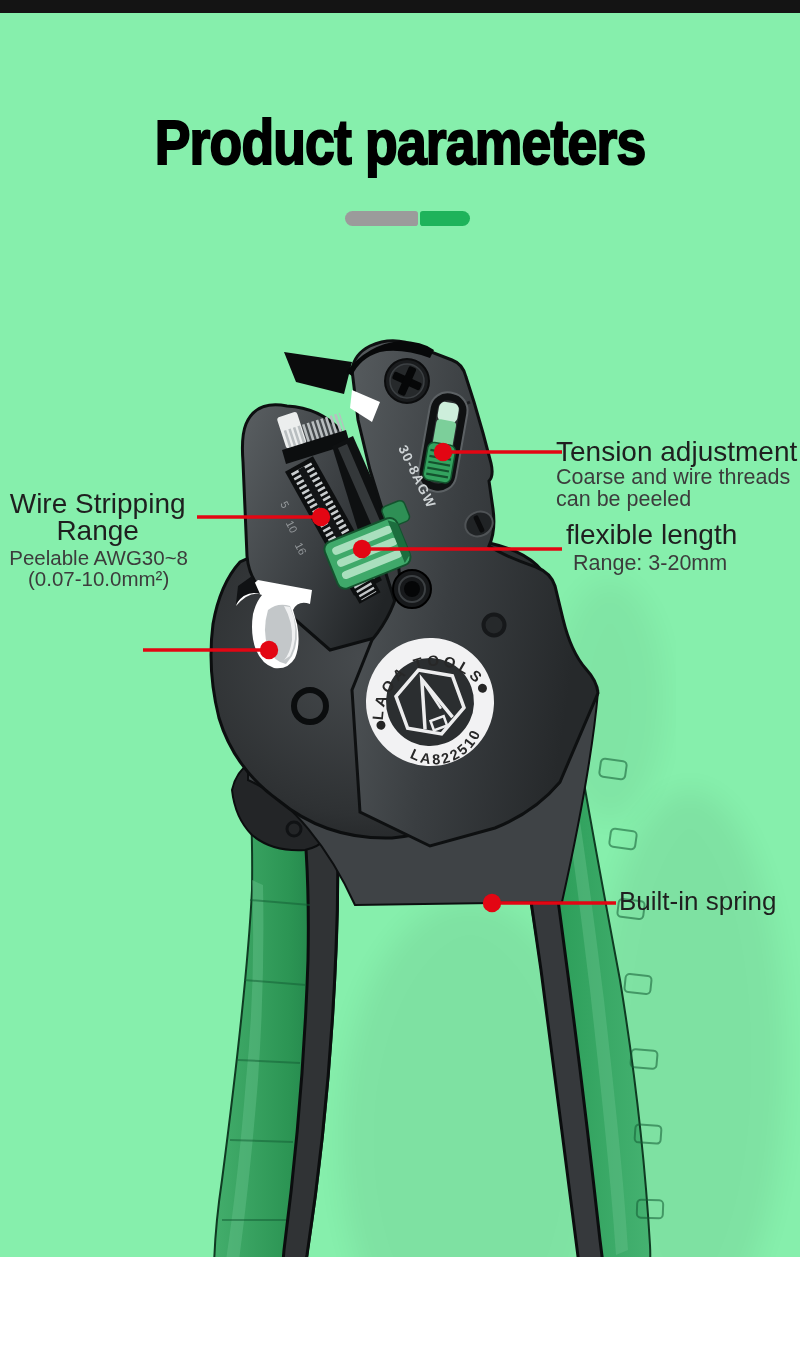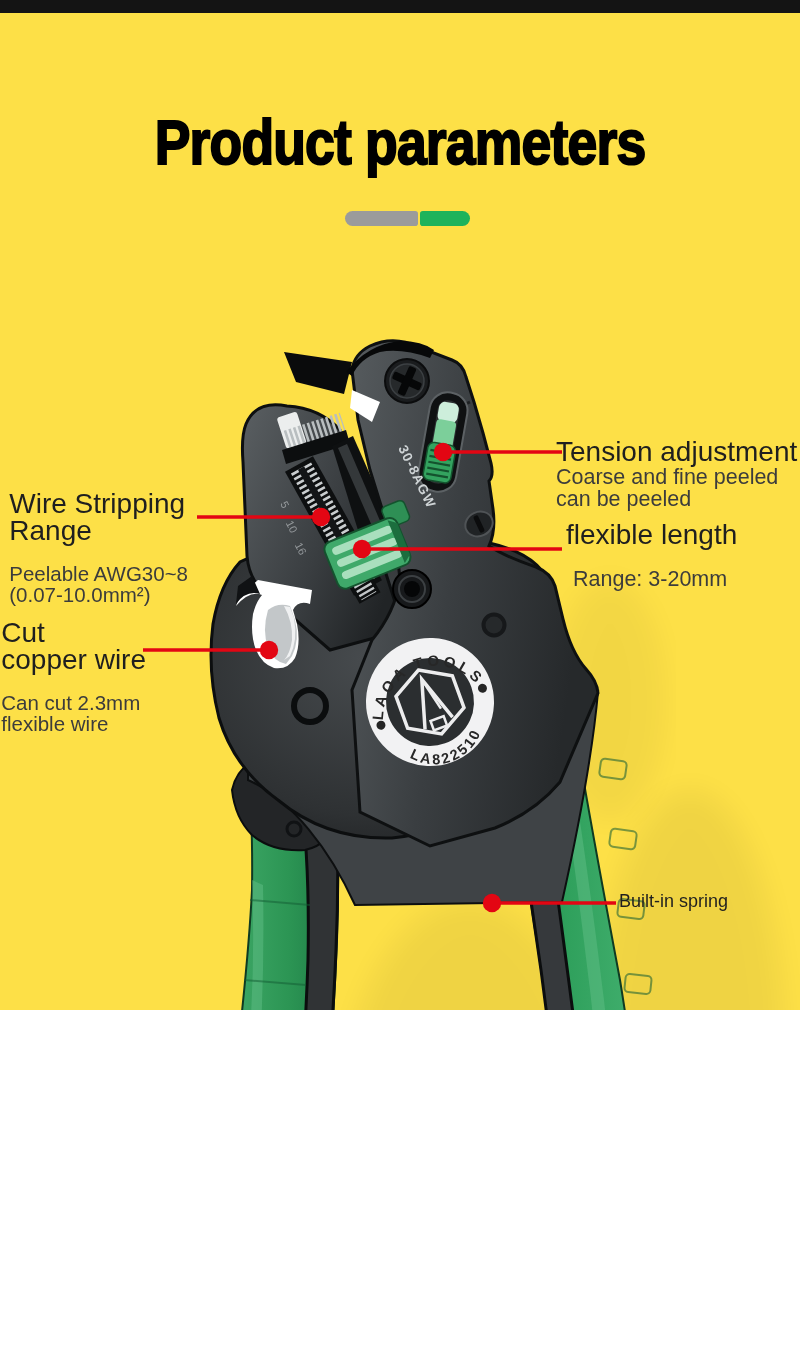--- a/index.html
+++ b/index.html
@@ -1,36 +1,36 @@
 <!DOCTYPE html>
 <html><head>
 <meta charset="utf-8">
 <style>
   html,body{margin:0;padding:0;background:#ffffff;}
-  .stage{position:relative;width:800px;height:1010px;background:#fde047;overflow:hidden;
+  .stage{position:relative;width:800px;height:1257px;background:#86efac;overflow:hidden;
          font-family:"Liberation Sans", sans-serif;}
   .topbar{position:absolute;left:0;top:0;width:800px;height:13px;background:#141414;}
   .title{position:absolute;left:0;right:0;top:106px;margin:0;text-align:center;
          font-size:63px;font-weight:800;color:#000;letter-spacing:-1px;
          transform:scaleX(0.85);-webkit-text-stroke:2px #000;}
   .divider{position:absolute;left:345px;top:211px;width:130px;height:16px;}
   .divider-gray{position:absolute;left:0;top:0;width:73px;height:15px;background:#9b9b9b;
                 border-radius:8px 3px 3px 8px;}
   .divider-green{position:absolute;left:75px;top:0;width:50px;height:15px;background:#1eb35b;
                  border-radius:3px 8px 8px 3px;}
   .tool-svg{position:absolute;left:0;top:0;}
   .ann{position:absolute;color:#222;}
   .ann .h{font-size:28px;line-height:29px;color:#1f1f1f;}
   .ann .s{font-size:21.5px;line-height:22px;color:#3c3c3c;}
-  .ann.right{text-align:left;}
+  .ann.right{text-align:center;}
   .ann .h2l{font-size:28px;line-height:27px;color:#1f1f1f;}
   .ann .s2{font-size:20.5px;line-height:20.5px;color:#3c3c3c;}
   .mr{margin-right:10px;}
   .mr2{margin-right:2px;}
-  .sub-pad{margin-top:20px;}
+  .sub-pad{margin-top:4px;}
 </style>
 </head>
 <body>
 
 <div class="stage">
 
   <div class="topbar"></div>
 
   <h1 class="title">Product parameters</h1>
 
@@ -273,40 +273,34 @@
       <circle cx="443" cy="452" r="9.2"></circle>
       <circle cx="321" cy="517" r="9.2"></circle>
       <circle cx="362" cy="549" r="9.2"></circle>
       <circle cx="269" cy="650" r="9.2"></circle>
       <circle cx="492" cy="903" r="9.2"></circle>
     </g>
   </svg>
 
   <div class="ann" style="left:556px;top:437px">
     <div class="h">Tension adjustment</div>
-    <div class="s">Coarse and fine peeled</div>
+    <div class="s">Coarse and wire threads</div>
     <div class="s">can be peeled</div>
   </div>
 
   <div class="ann" style="left:566px;top:521px">
     <div class="h2l">flexible length</div>
     <div class="s sub-pad" style="padding-left:7px">Range: 3-20mm</div>
   </div>
 
   <div class="ann right" style="right:612px;top:490px">
     <div class="h2l mr2">Wire Stripping</div>
     <div class="h2l mr2">Range</div>
     <div class="s2 sub-pad">Peelable AWG30~8</div>
     <div class="s2">(0.07-10.0mm²)</div>
   </div>
 
-  <div class="ann right" style="right:644px;top:619px">
-    <div class="h2l mr">Cut</div>
-    <div class="h2l mr">copper wire</div>
-    <div class="s2 sub-pad">Can cut 2.3mm</div>
-    <div class="s2">flexible wire</div>
-  </div>
 
   <div class="ann" style="left:619px;top:887px">
-    <div class="h" style="font-size:18px">Built-in spring</div>
+    <div class="h" style="font-size:26px">Built-in spring</div>
   </div>
 
 </div>
 
 </body></html>

